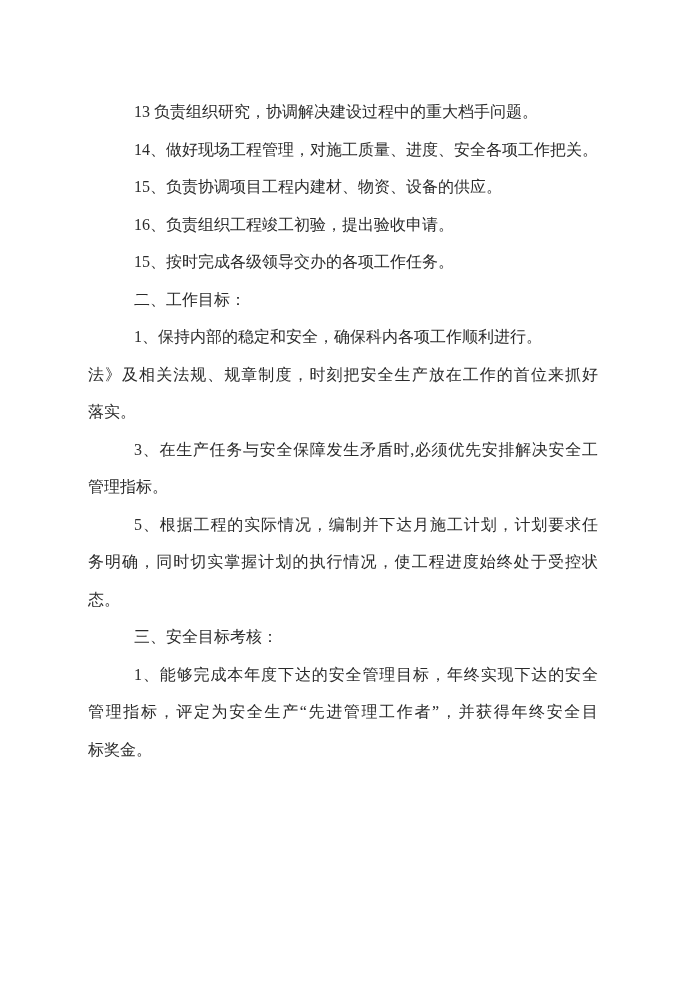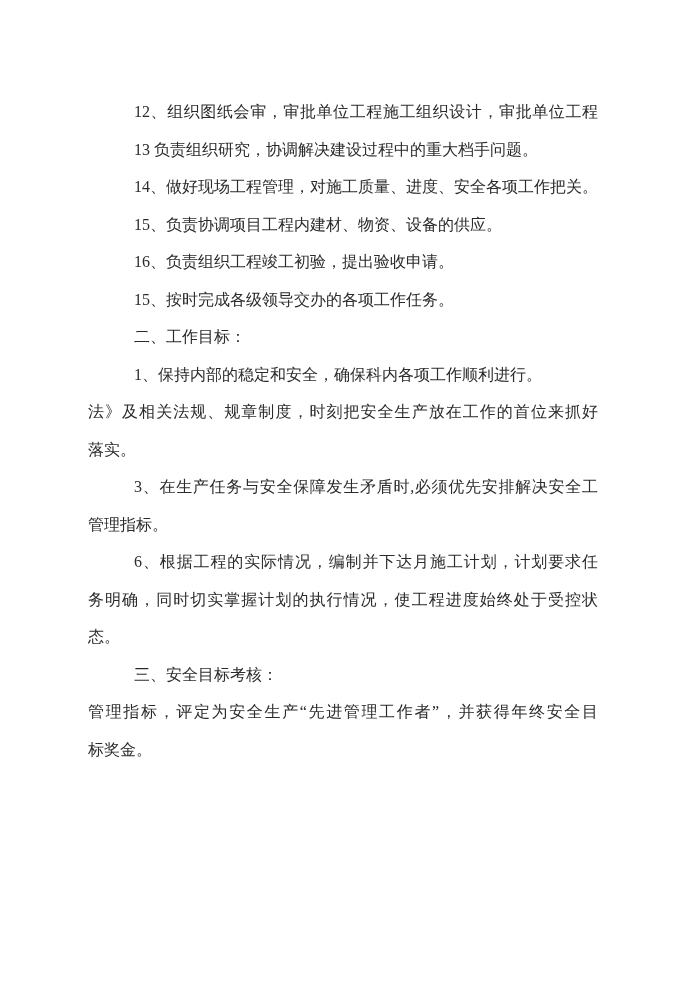--- a/index.html
+++ b/index.html
@@ -40,32 +40,32 @@
     text-justify: inter-character;
     overflow: hidden;
     word-break: break-all;
   }
 </style>
 </head>
 <body>
 
 <div class="page">
   <div class="content" id="doc-body">
-      <div class="line ind j">12、组织图纸会审，审批单位工程施工组织设计，审批单位工程</div>
       <div class="line ind">13 负责组织研究，协调解决建设过程中的重大档手问题。</div>
       <div class="line ind">14、做好现场工程管理，对施工质量、进度、安全各项工作把关。</div>
       <div class="line ind">15、负责协调项目工程内建材、物资、设备的供应。</div>
       <div class="line ind">16、负责组织工程竣工初验，提出验收申请。</div>
       <div class="line ind">15、按时完成各级领导交办的各项工作任务。</div>
       <div class="line ind">二、工作目标：</div>
       <div class="line ind">1、保持内部的稳定和安全，确保科内各项工作顺利进行。</div>
       <div class="line j">法》及相关法规、规章制度，时刻把安全生产放在工作的首位来抓好</div>
       <div class="line">落实。</div>
       <div class="line ind j">3、在生产任务与安全保障发生矛盾时,必须优先安排解决安全工</div>
       <div class="line">管理指标。</div>
-      <div class="line ind j">6、根据工程的实际情况，编制并下达月施工计划，计划要求任</div>
+      <div class="line ind j">5、根据工程的实际情况，编制并下达月施工计划，计划要求任</div>
       <div class="line j">务明确，同时切实掌握计划的执行情况，使工程进度始终处于受控状</div>
       <div class="line">态。</div>
       <div class="line ind">三、安全目标考核：</div>
+      <div class="line ind j">1、能够完成本年度下达的安全管理目标，年终实现下达的安全</div>
       <div class="line j">管理指标，评定为安全生产“先进管理工作者”，并获得年终安全目</div>
       <div class="line">标奖金。</div>
     </div>
 </div>
 
 </body></html>

